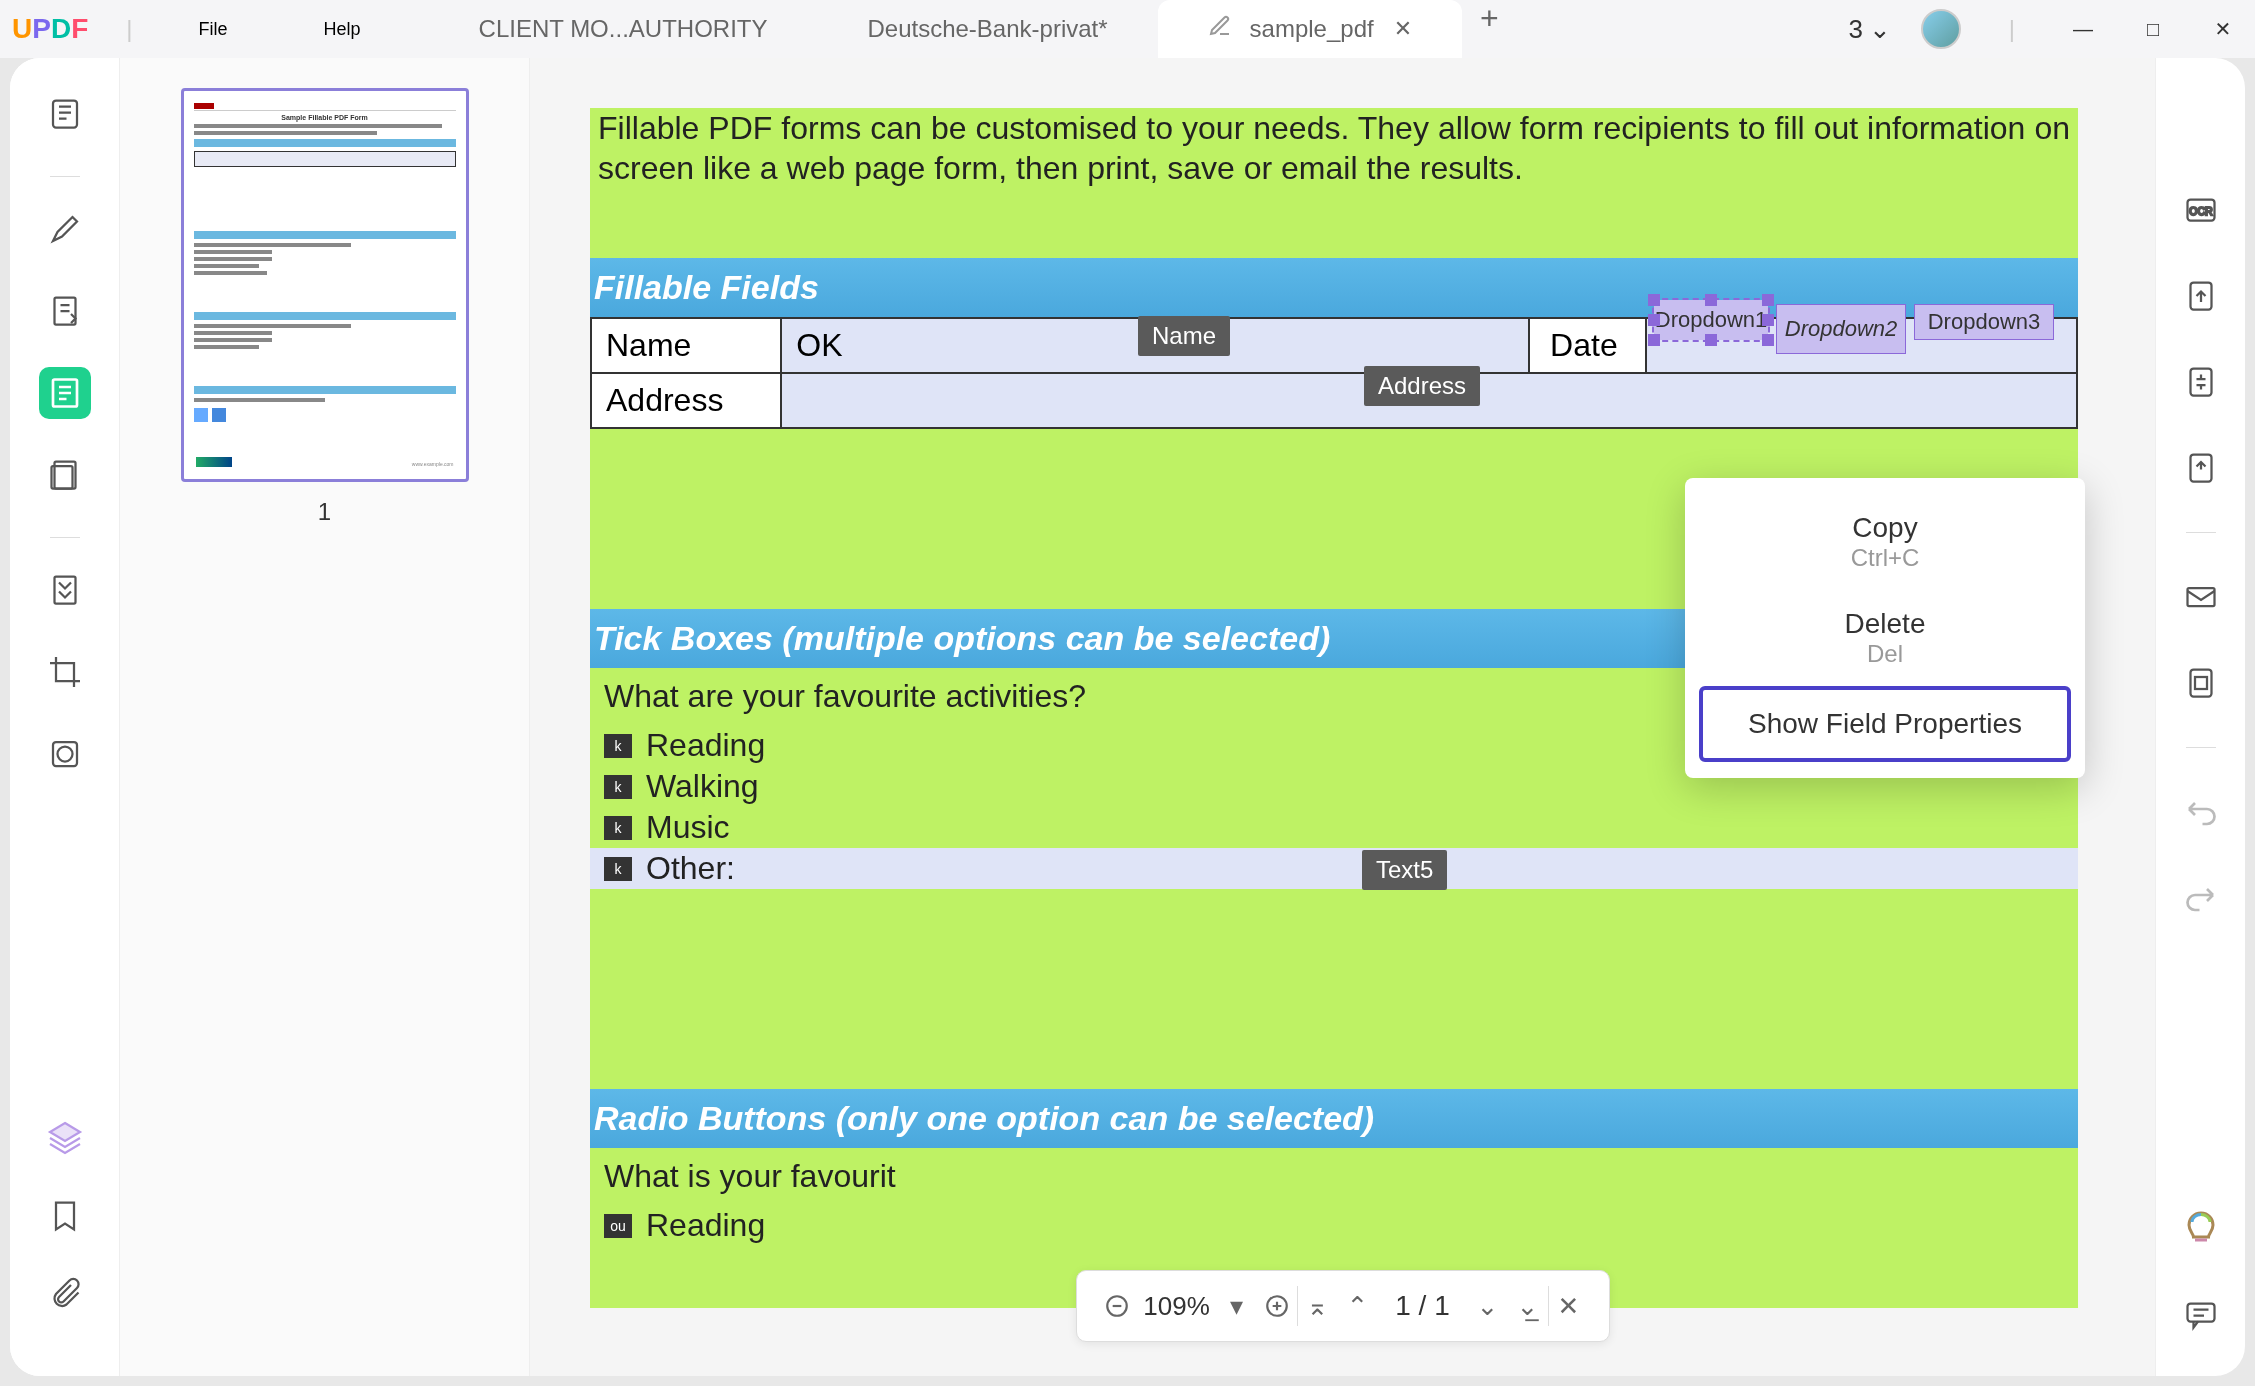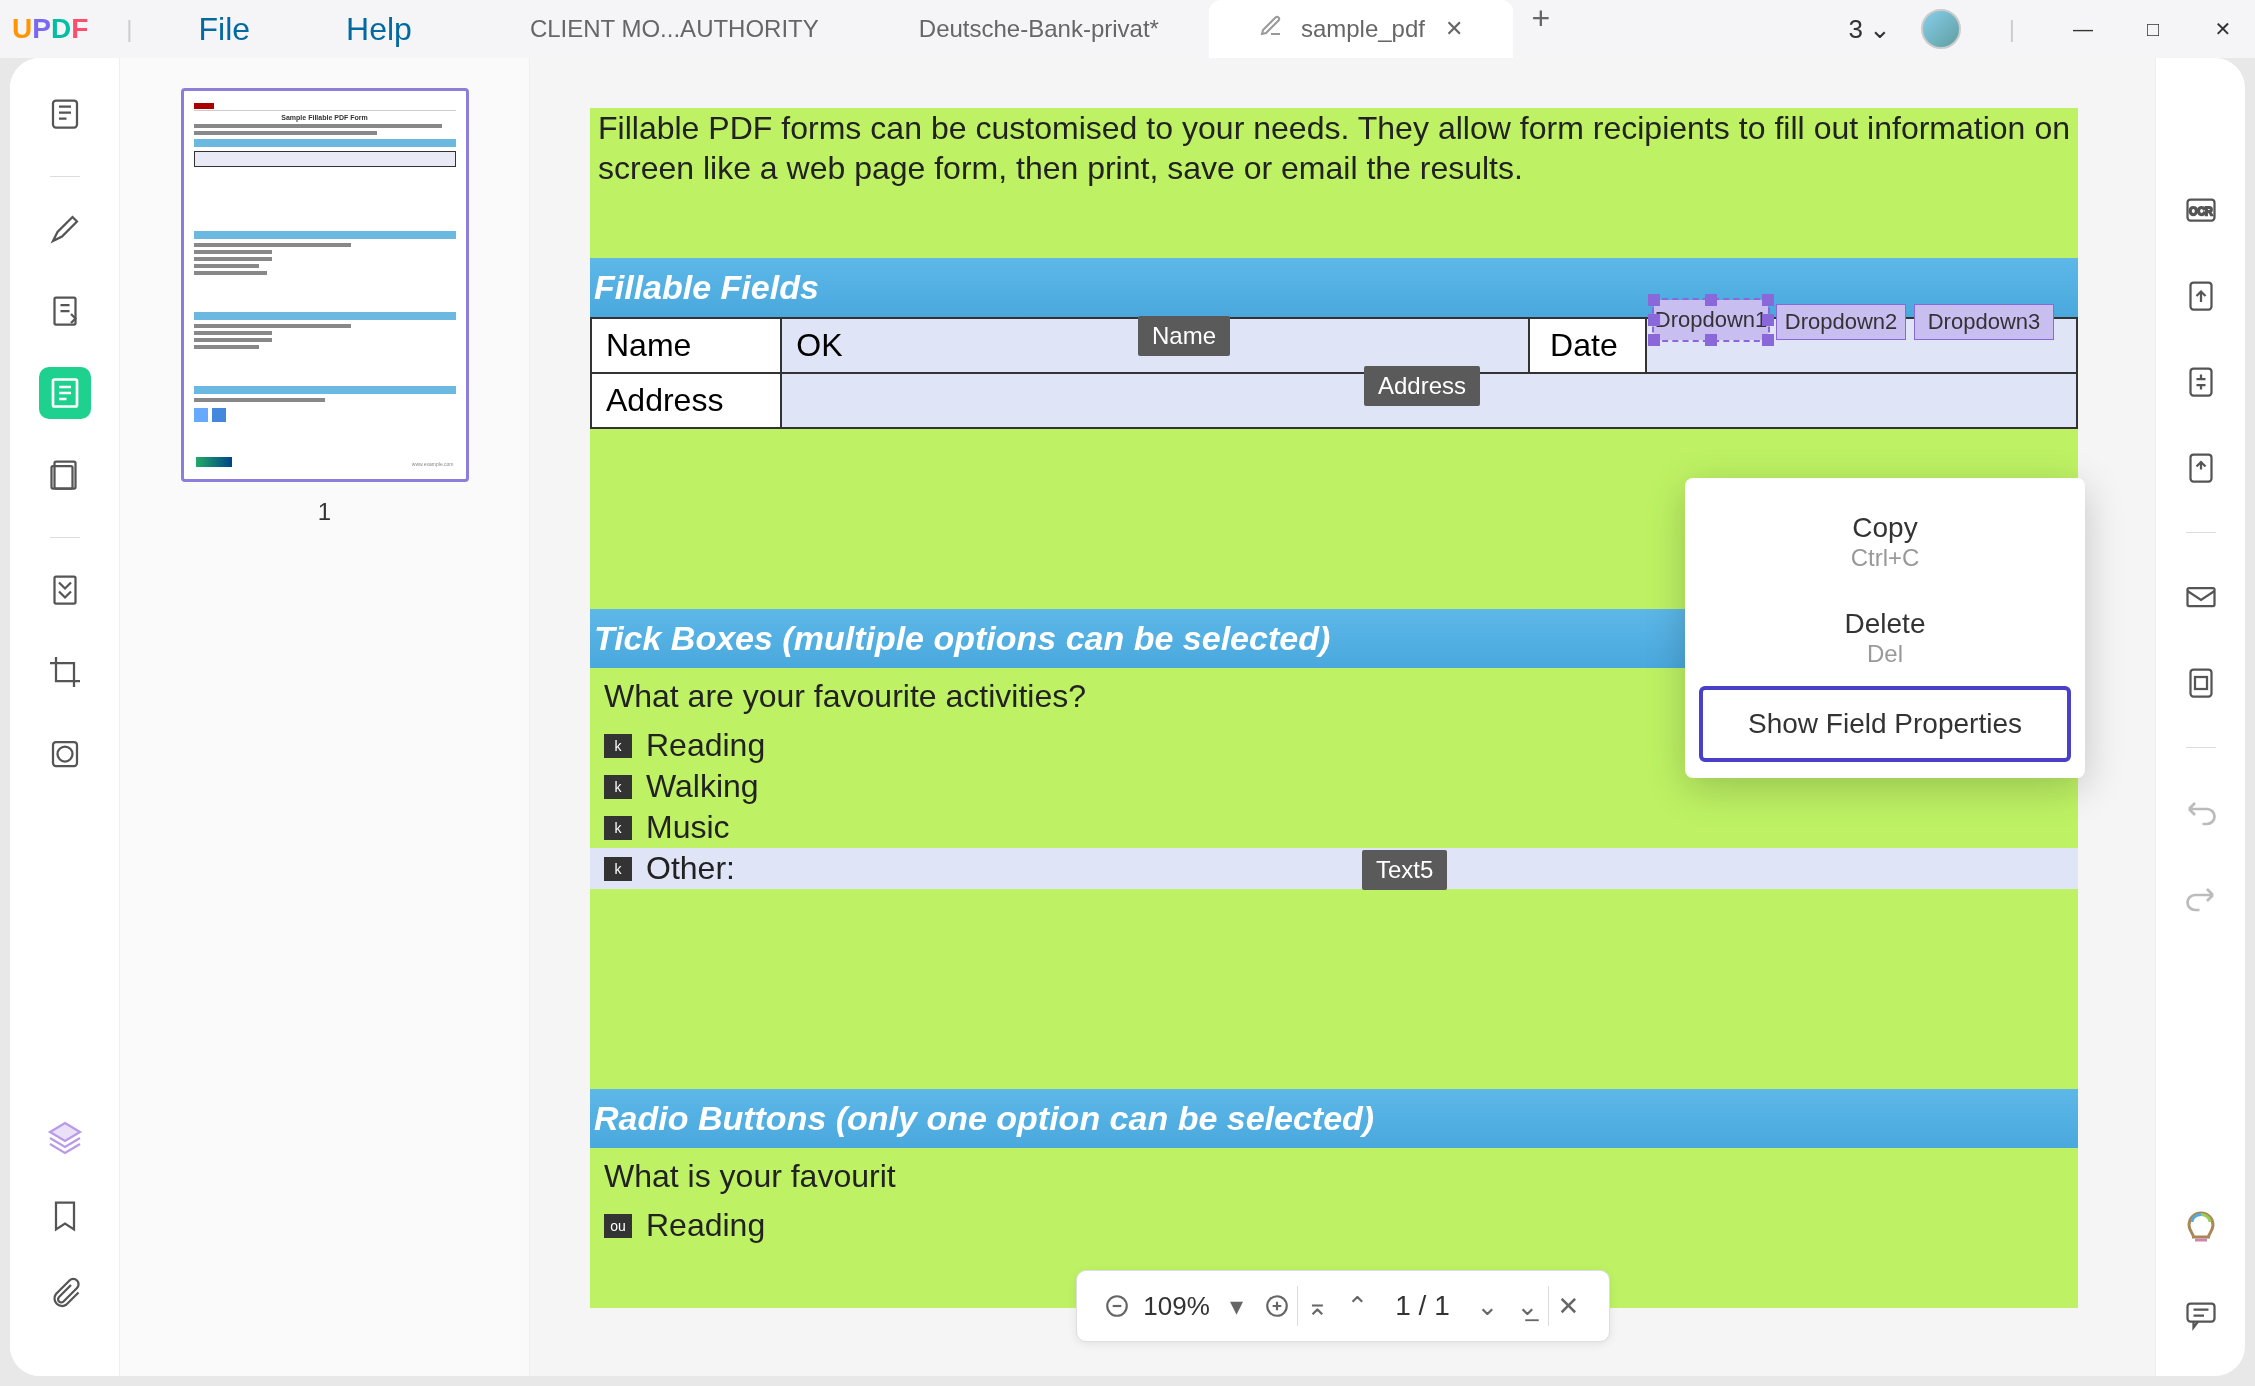--- a/index.html
+++ b/index.html
@@ -6,21 +6,21 @@
 body { background: #e8e8e8; width: 2255px; height: 1386px; overflow: hidden; }
 
 
 .titlebar { height: 58px; background: #f5f5f7; display: flex; align-items: center; padding: 0 12px; }
 .logo { font-size: 28px; font-weight: 700; margin-right: 20px; }
 .logo .u { color: #ff9500; }
 .logo .p { color: #7b68ee; }
 .logo .d { color: #00bfa5; }
 .logo .f { color: #ff4d6d; }
 .sep { color: #ccc; margin: 0 18px; font-size: 24px; }
-.menu-item { font-size: 32px; color: #0369a1; margin: 8px 48px; cursor: pointer; }
+.menu-item { font-size: 18px; color: #000000; margin: 8px 48px; cursor: pointer; }
 .tabs { display: flex; flex: 1; margin-left: 20px; }
 .tab { padding: 0 50px; height: 58px; display: flex; align-items: center; font-size: 24px; color: #666; position: relative; cursor: pointer; }
 .tab.active { background: #fff; border-radius: 12px 12px 0 0; }
 .tab-close { margin-left: 20px; font-size: 22px; color: #666; }
 .tab-edit-icon { margin-right: 18px; color: #999; }
 .new-tab { font-size: 32px; color: #666; margin-left: 18px; cursor: pointer; }
 .titlebar-right { display: flex; align-items: center; gap: 30px; }
 .count-badge { font-size: 26px; color: #333; display: flex; align-items: center; gap: 6px; }
 .avatar { width: 40px; height: 40px; border-radius: 50%; background: linear-gradient(135deg,#87ceeb,#5f9ea0); border: 2px solid #ccc; }
 .win-btn { width: 40px; height: 40px; display: flex; align-items: center; justify-content: center; font-size: 20px; color: #333; cursor: pointer; }
@@ -380,21 +380,21 @@
           <div class="dropdown-box" style="position:relative;width:100%;height:100%;top:0;left:0;border:none;">Dropdown1</div>
           <div class="handle h-tl"></div>
           <div class="handle h-tm"></div>
           <div class="handle h-tr"></div>
           <div class="handle h-ml"></div>
           <div class="handle h-mr"></div>
           <div class="handle h-bl"></div>
           <div class="handle h-bm"></div>
           <div class="handle h-br"></div>
         </div>
-        <div class="dropdown-box" style="top:46px;left:1186px;width:130px;height:36px;">Dropdown2</div>
+        <div class="dropdown-box" style="top:46px;left:1186px;width:130px;height:50px;font-style:italic;">Dropdown2</div>
         <div class="dropdown-box" style="top:46px;left:1324px;width:140px;height:36px;">Dropdown3</div>
       </div>
 
       <div class="tickbox-section">
         <div class="section-header">Tick Boxes (multiple options can be selected)</div>
         <div class="tickbox-question">What are your favourite activities?</div>
         <div class="tickbox-row">
             <span class="tickbox-mark">k</span>
             <span>Reading</span>
           </div>

